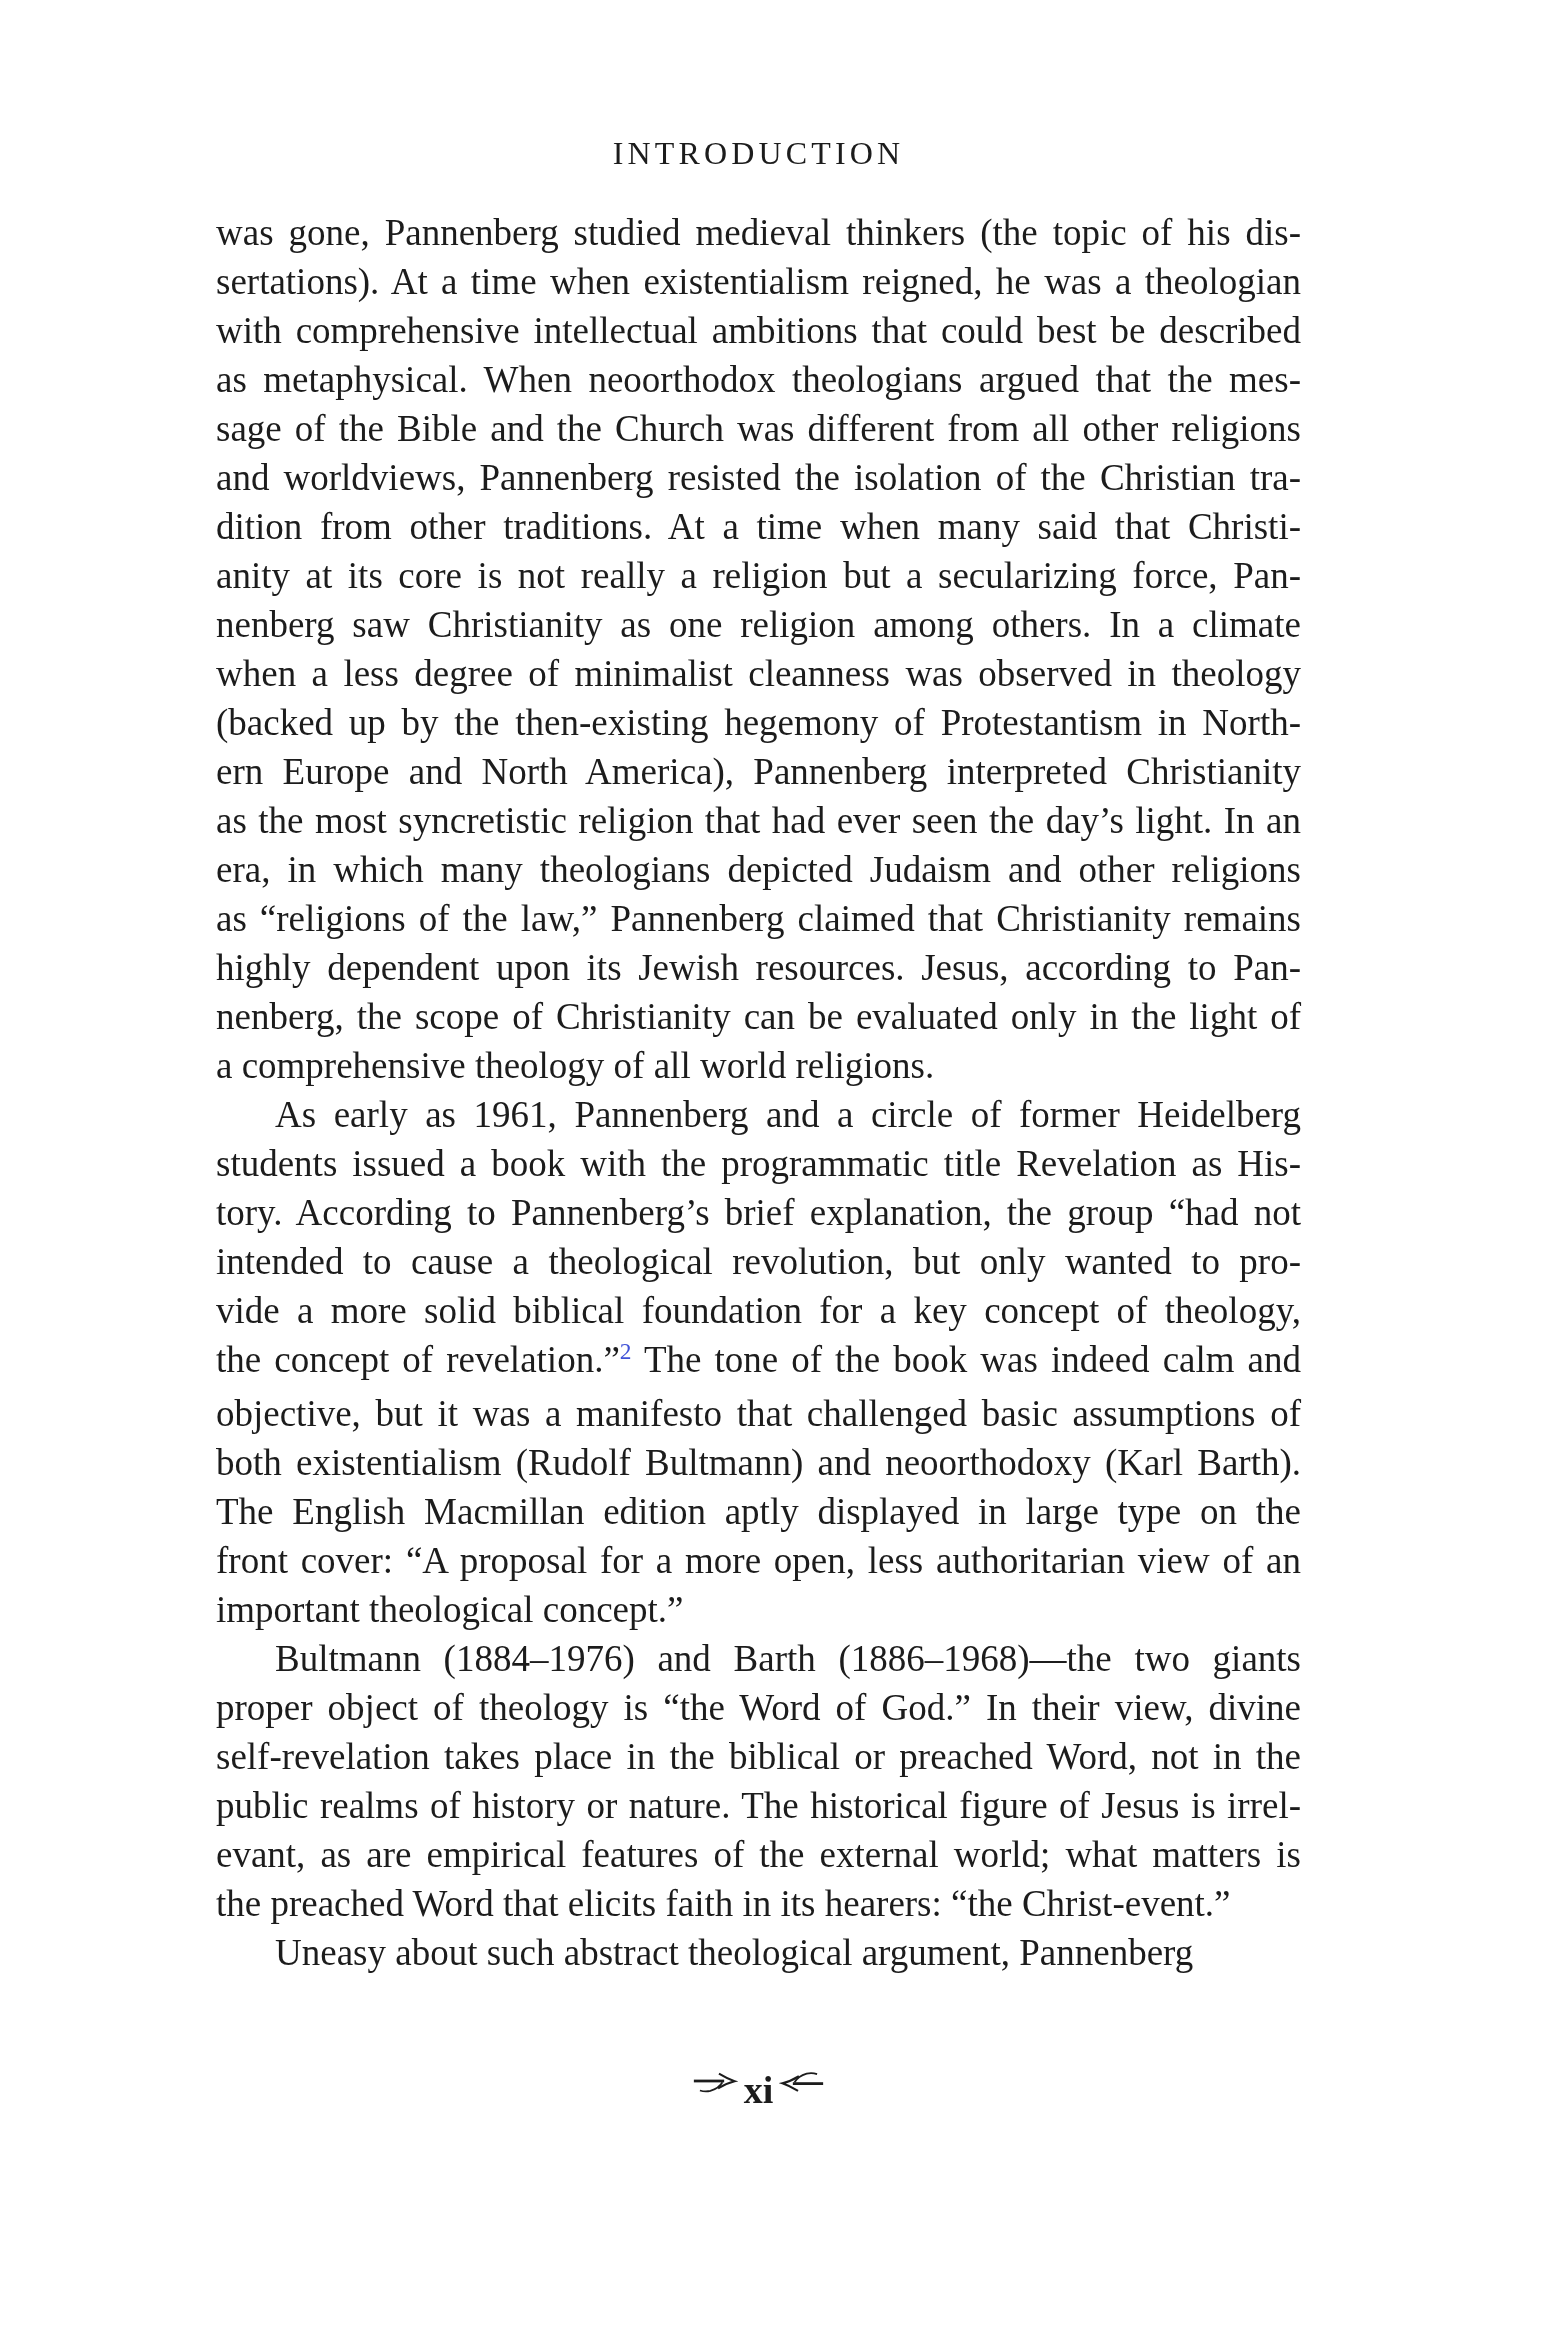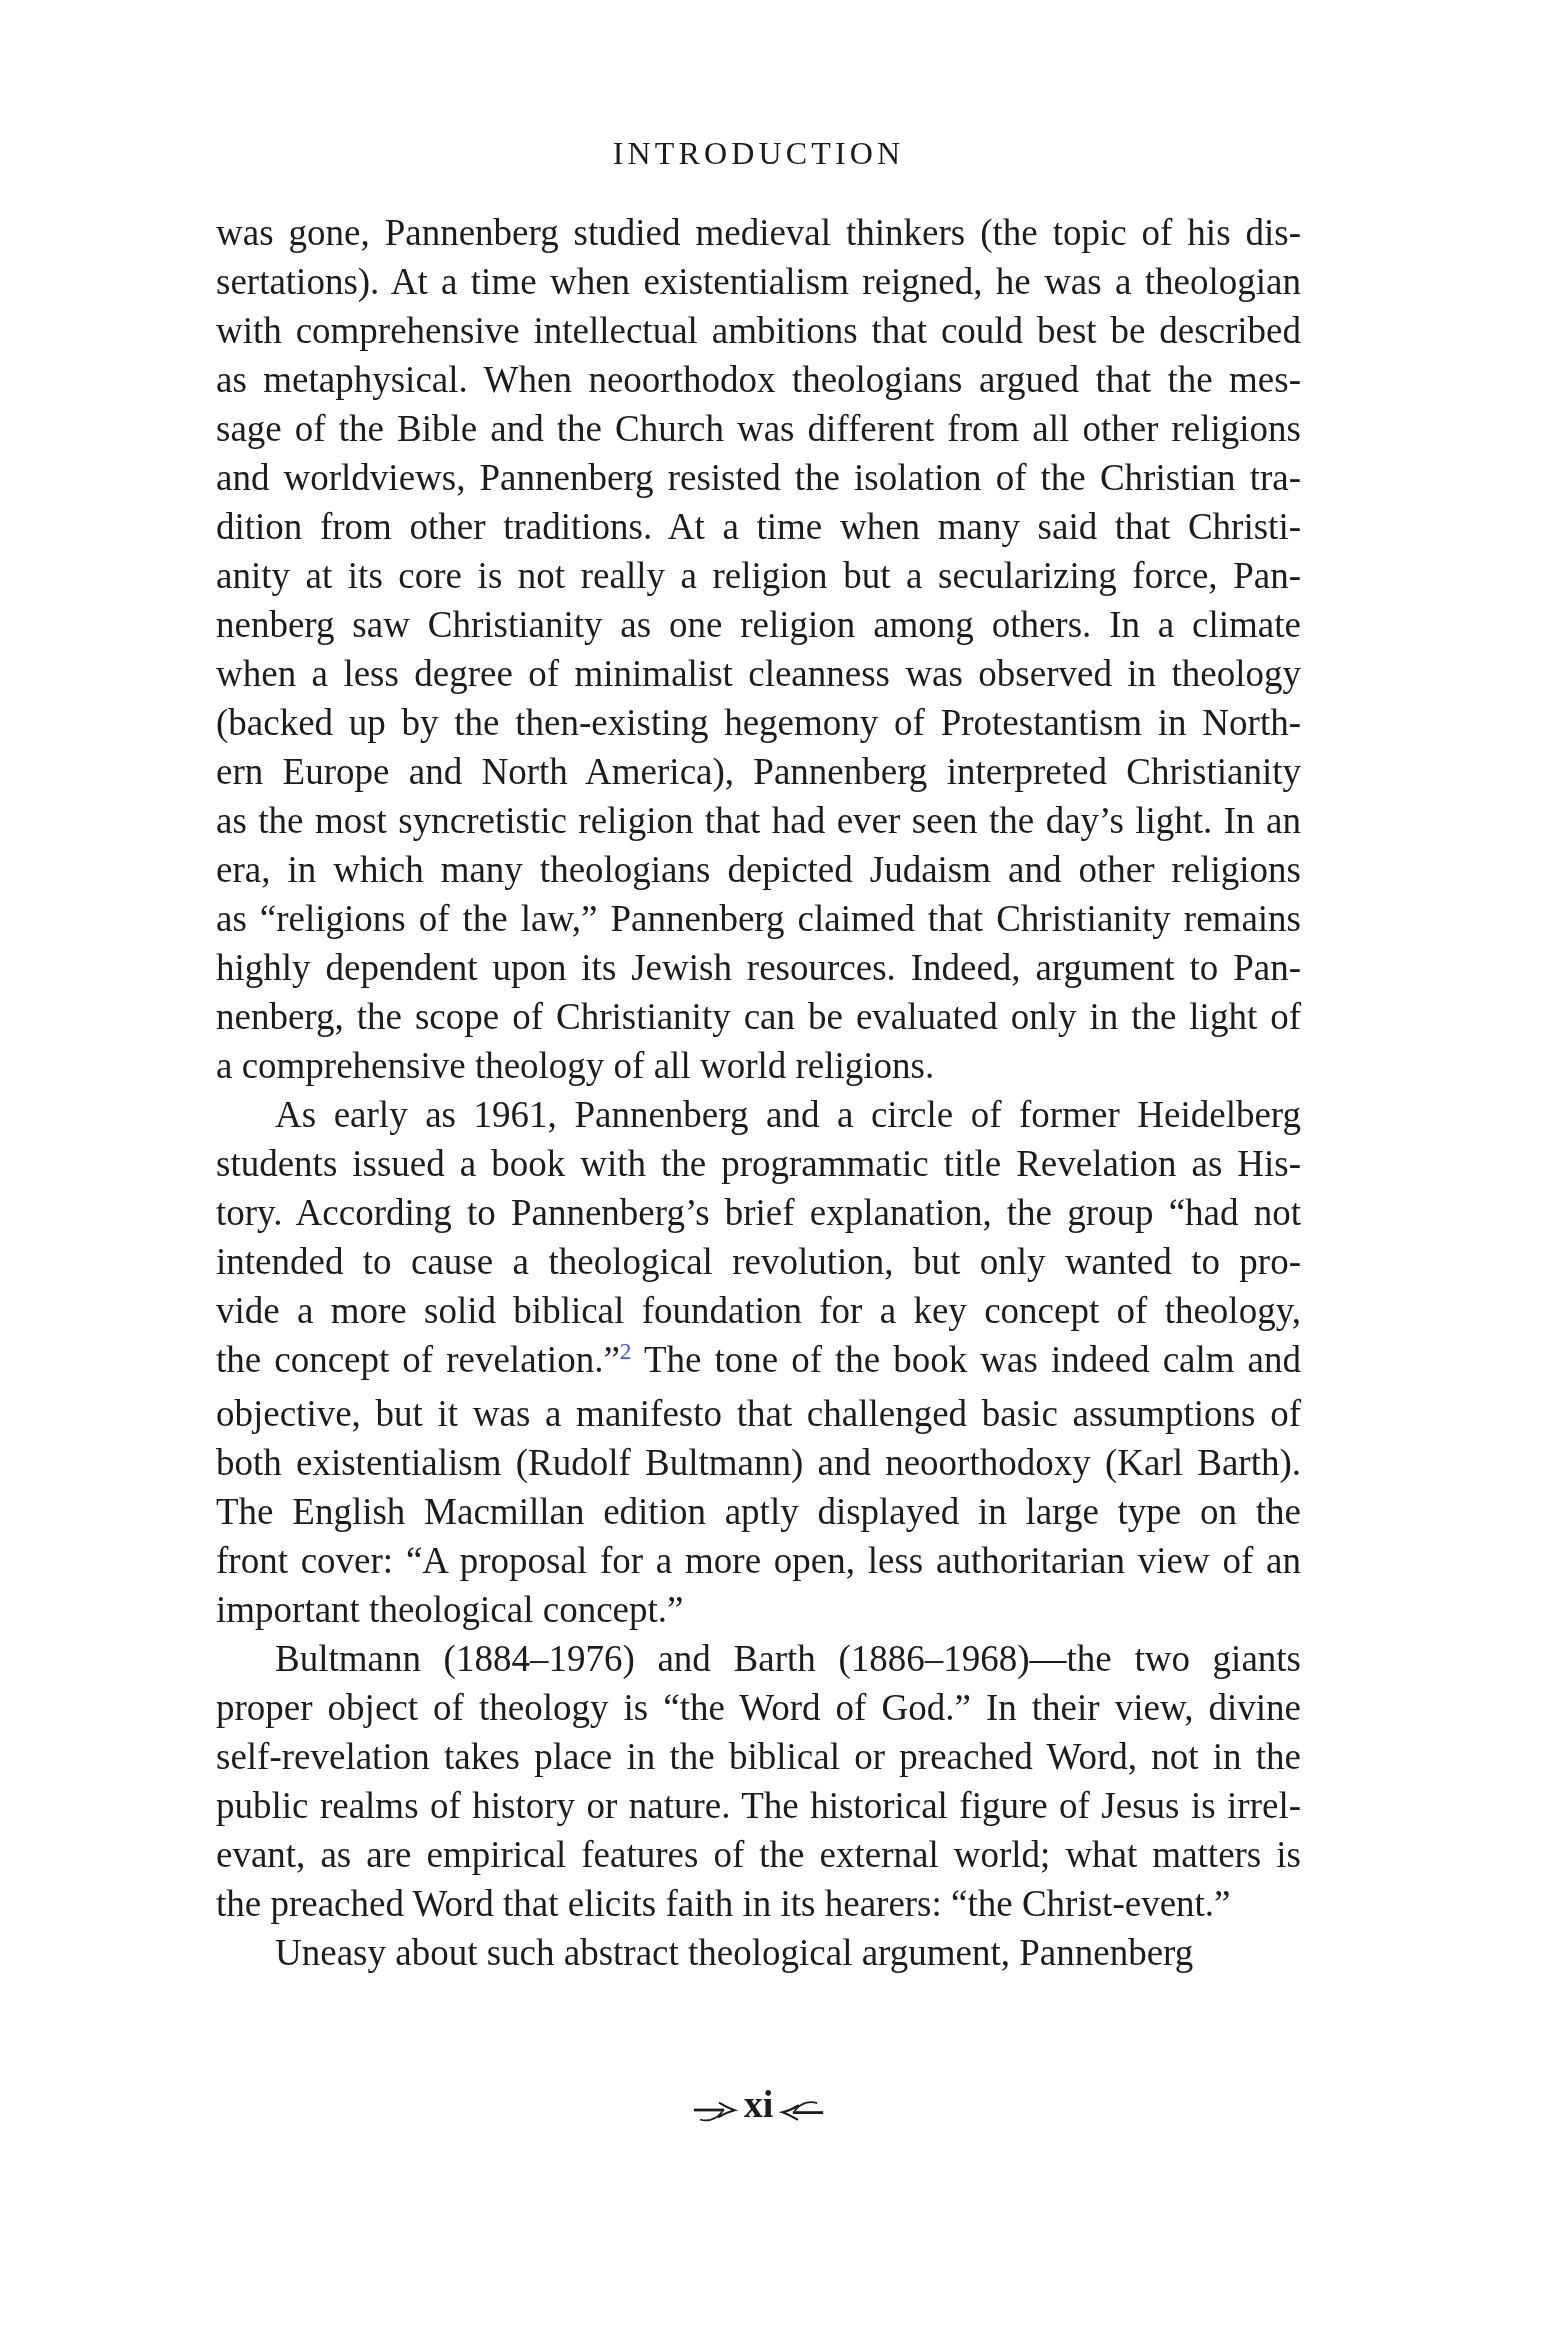--- a/index.html
+++ b/index.html
@@ -41,21 +41,21 @@
   .sup {
     font-size: 23.4px;
     position: relative;
     top: -13px;
     color: var(--footnote, #4052d7);
   }
   .footer {
     position: absolute;
     left: 216px; top: 2071px; width: 1085px; height: 52px;
     display: flex;
-    align-items: flex-end;
+    align-items: flex-start;
     justify-content: center;
     gap: 6px;
   }
   .page-number {
     font-size: 38px;
     font-weight: 700;
     line-height: 1;
     color: var(--ink, #1c1c1c);
   }
   .ornament { display: block; }
@@ -77,21 +77,21 @@
       <div class="line"><span>and worldviews, Pannenberg resisted the isolation of the Christian tra-</span></div>
       <div class="line"><span>dition from other traditions. At a time when many said that Christi-</span></div>
       <div class="line"><span>anity at its core is not really a religion but a secularizing force, Pan-</span></div>
       <div class="line"><span>nenberg saw Christianity as one religion among others. In a climate</span></div>
       <div class="line"><span>when a less degree of minimalist cleanness was observed in theology</span></div>
       <div class="line"><span>(backed up by the then-existing hegemony of Protestantism in North-</span></div>
       <div class="line"><span>ern Europe and North America), Pannenberg interpreted Christianity</span></div>
       <div class="line"><span>as the most syncretistic religion that had ever seen the day’s light. In an</span></div>
       <div class="line"><span>era, in which many theologians depicted Judaism and other religions</span></div>
       <div class="line"><span>as “religions of the law,” Pannenberg claimed that Christianity remains</span></div>
-      <div class="line"><span>highly dependent upon its Jewish resources. Indeed, argument to Pan-</span></div>
+      <div class="line"><span>highly dependent upon its Jewish resources. Jesus, according to Pan-</span></div>
       <div class="line"><span>nenberg, the scope of Christianity can be evaluated only in the light of</span></div>
       <div class="line last"><span>a comprehensive theology of all world religions.</span></div>
       <div class="line indent"><span>As early as 1961, Pannenberg and a circle of former Heidelberg</span></div>
       <div class="line"><span>students issued a book with the programmatic title </span><span class="italic">Revelation as His-</span></div>
       <div class="line"><span class="italic">tory.</span><span> According to Pannenberg’s brief explanation, the group “had not</span></div>
       <div class="line"><span>intended to cause a theological revolution, but only wanted to pro-</span></div>
       <div class="line"><span>vide a more solid biblical foundation for a key concept of theology,</span></div>
       <div class="line"><span>the concept of revelation.”</span><span class="sup">2</span><span> The tone of the book was indeed calm and</span></div>
       <div class="line"><span>objective, but it was a manifesto that challenged basic assumptions of</span></div>
       <div class="line"><span>both existentialism (Rudolf Bultmann) and neoorthodoxy (Karl Barth).</span></div>

